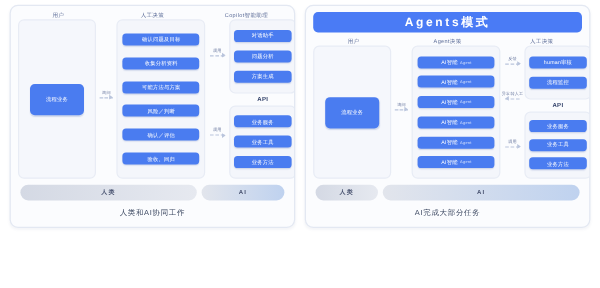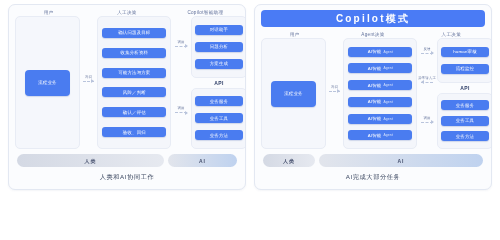--- a/index.html
+++ b/index.html
@@ -286,21 +286,21 @@
     <div class="bars">
       <div class="bar human" style="flex:68">人类</div>
       <div class="bar ai" style="flex:32">AI</div>
     </div>
 
     <div class="caption">人类和AI协同工作</div>
   </div>
 
   <div class="panel">
 
-    <div class="panel-title">Copilot模式</div>
+    <div class="panel-title">Agents模式</div>
 
     <div class="col-heads">
       <div class="ch c1">用户</div>
       <div class="ch c2">Agent决策</div>
       <div class="ch c3">人工决策</div>
     </div>
 
     <div class="body">
 
       <div class="col user">

